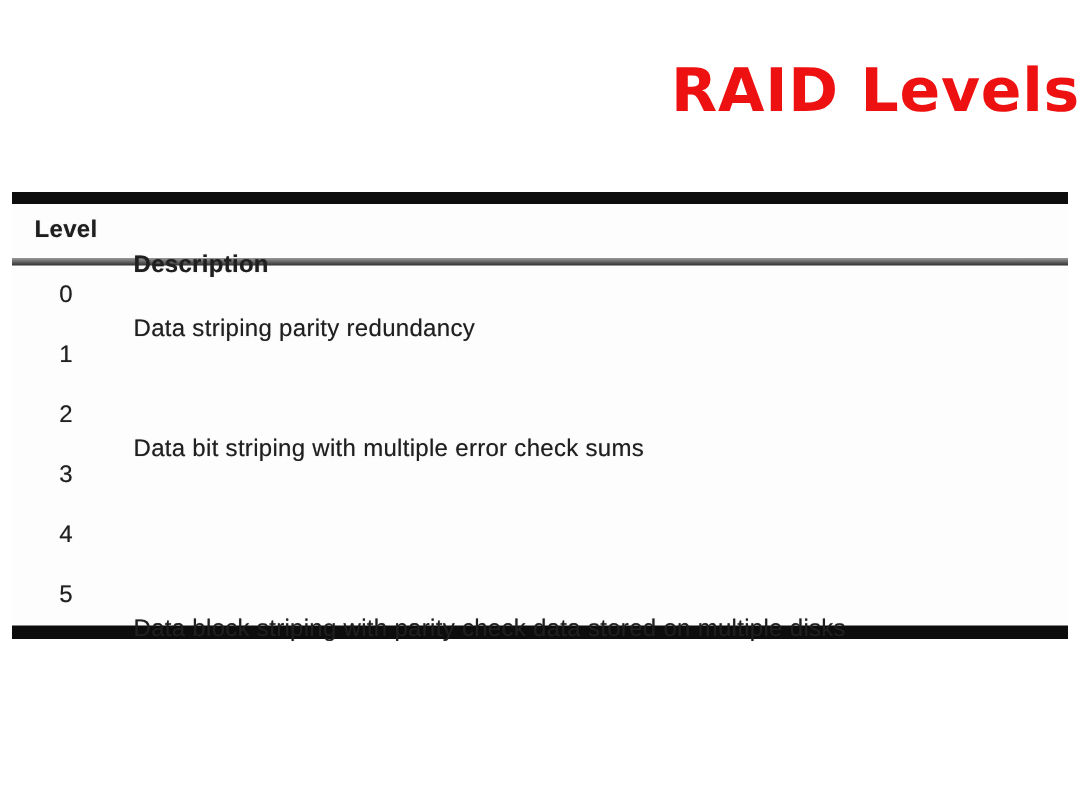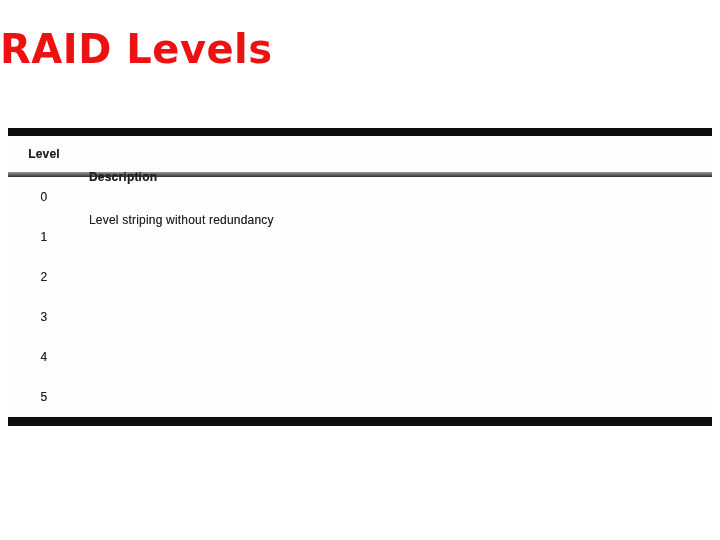--- a/index.html
+++ b/index.html
@@ -10,41 +10,41 @@
   .slide {
     position: relative;
     width: 720px;
     height: 540px;
     background: #ffffff;
     overflow: hidden;
     font-family: "Liberation Sans", sans-serif;
   }
   .title {
     position: absolute;
-    top: 26px;
+    top: 38px;
     left: 0;
     width: 100%;
     margin: 0;
-    text-align: left;
+    text-align: right;
     font-family: "DejaVu Sans", sans-serif;
     font-weight: bold;
     font-size: 40px;
     letter-spacing: 0.5px;
     color: #ed1111;
   }
   .raid-table {
     position: absolute;
     left: 8px;
     top: 128px;
     width: 704px;
     background: #fdfdfd;
     border-top: 8px solid #0d0d0d;
     border-bottom: 9px solid #0d0d0d;
     color: #1f1f1f;
-    font-size: 12px;
+    font-size: 16px;
     letter-spacing: 0.2px;
     text-shadow: 0 0 0.5px rgba(30,30,30,0.55);
   }
   .thead {
     display: flex;
     align-items: center;
     height: 36px;
     font-weight: bold;
   }
   .header-divider {
@@ -81,33 +81,35 @@
     <div class="thead">
       <span class="col-level">Level</span>
       <span class="col-desc">Description</span>
     </div>
 
     <div class="header-divider"></div>
 
     <div class="tbody">
       <div class="trow">
         <span class="col-level">0</span>
-        <span class="col-desc">Level striping without redundancy</span>
+        <span class="col-desc">Data striping parity redundancy</span>
       </div>
       <div class="trow">
         <span class="col-level">1</span>
       </div>
       <div class="trow">
         <span class="col-level">2</span>
+        <span class="col-desc">Data bit striping with multiple error check sums</span>
       </div>
       <div class="trow">
         <span class="col-level">3</span>
       </div>
       <div class="trow">
         <span class="col-level">4</span>
       </div>
       <div class="trow">
         <span class="col-level">5</span>
+        <span class="col-desc">Data block striping with parity check data stored on multiple disks</span>
       </div>
     </div>
 
   </div>
 </div>
 
 </body></html>

